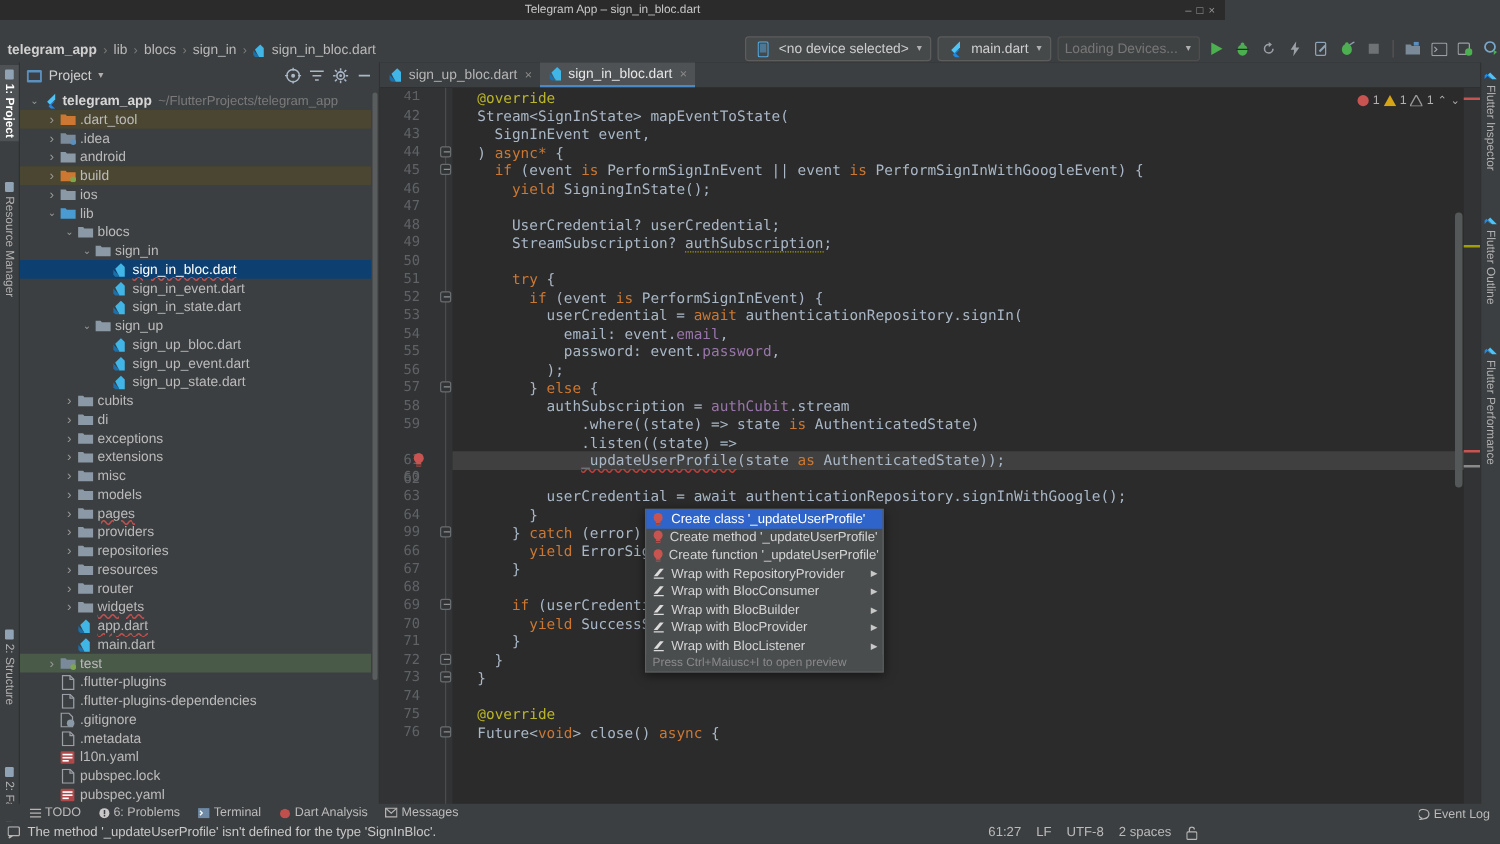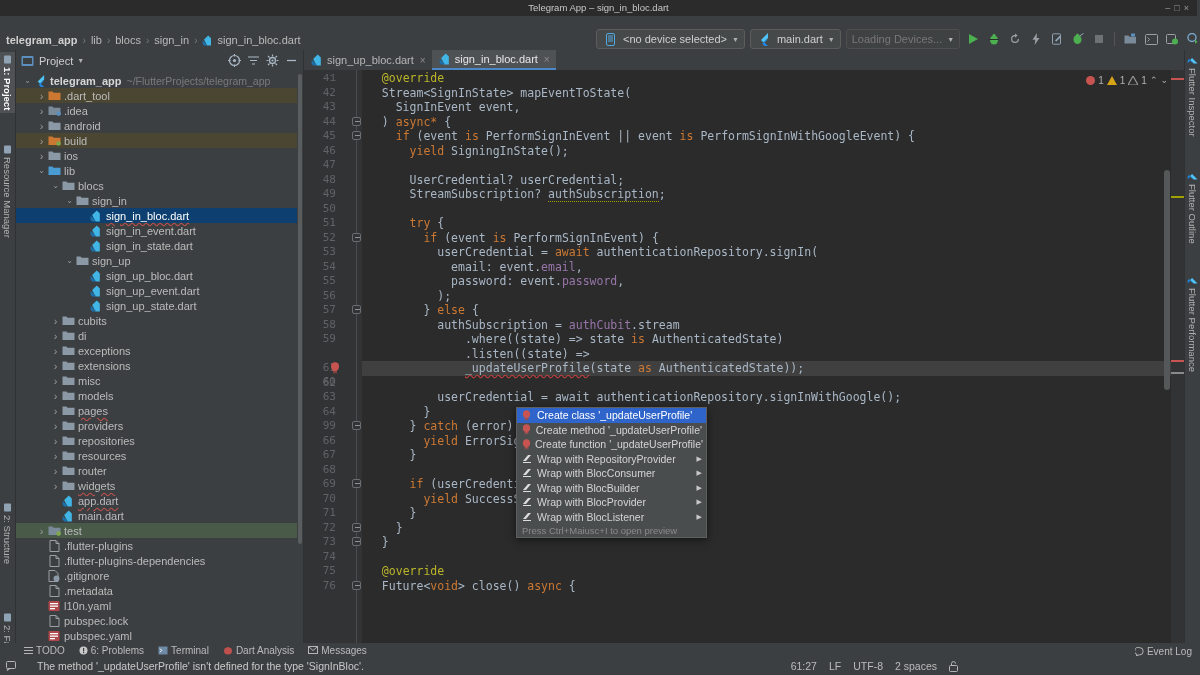--- a/index.html
+++ b/index.html
@@ -8,21 +8,21 @@
     background: #3c3f41;
     font-family: "Liberation Sans", sans-serif;
     font-size: 11px;
     color: #bbbbbb;
     overflow: hidden;
   }
   #app { position: relative; width: 1200px; height: 675px; }
 
   
   .titlebar {
-    position: absolute; left: 0; top: 0; width: 1197px; height: 16px;
+    position: absolute; left: 0; top: 0; width: 980px; height: 16px;
     background: #2b2b2b; color: #c8c8c8;
     font-size: 9.5px; line-height: 16px; text-align: center;
   }
   .winbtns { position: absolute; right: 4px; top: 0; height: 16px; line-height: 16px;
     font-size: 9px; letter-spacing: 4px; color: #9a9a9a; }
 
   
   .menubar {
     position: absolute; left: 0; top: 16px; width: 1200px; height: 16px;
     background: #3c3f41; display: flex; align-items: center; padding-left: 4px;
@@ -163,21 +163,21 @@
 
   
   .bottombar {
     position: absolute; left: 0; bottom: 18px; width: 1200px; height: 14px;
     background: #3c3f41; display: flex; align-items: center; padding-left: 24px; gap: 14px;
   }
   .btw { display: flex; align-items: center; gap: 3px; font-size: 10px; color: #bbbbbb; white-space: nowrap; }
 
   .statusbar {
     position: absolute; left: 0; bottom: 0; width: 964px; height: 18px;
-    background: #3c3f41; display: flex; align-items: center; padding: 0 6px; gap: 21px;
+    background: #3c3f41; display: flex; align-items: center; padding: 0 6px; gap: 6px;
   }
   .statusmsg { font-size: 10.5px; color: #c9c9c9; white-space: nowrap; }
   .statusright { margin-left: auto; display: flex; align-items: center; gap: 12px; font-size: 10.5px; color: #bbbbbb; }
   .eventlog { position: absolute; right: 8px; bottom: 18px; font-size: 10px; color: #bbbbbb; display:flex; align-items:center; gap:3px;}
 
   svg { display: block; }
 </style>
 </head>
 <body>
 

